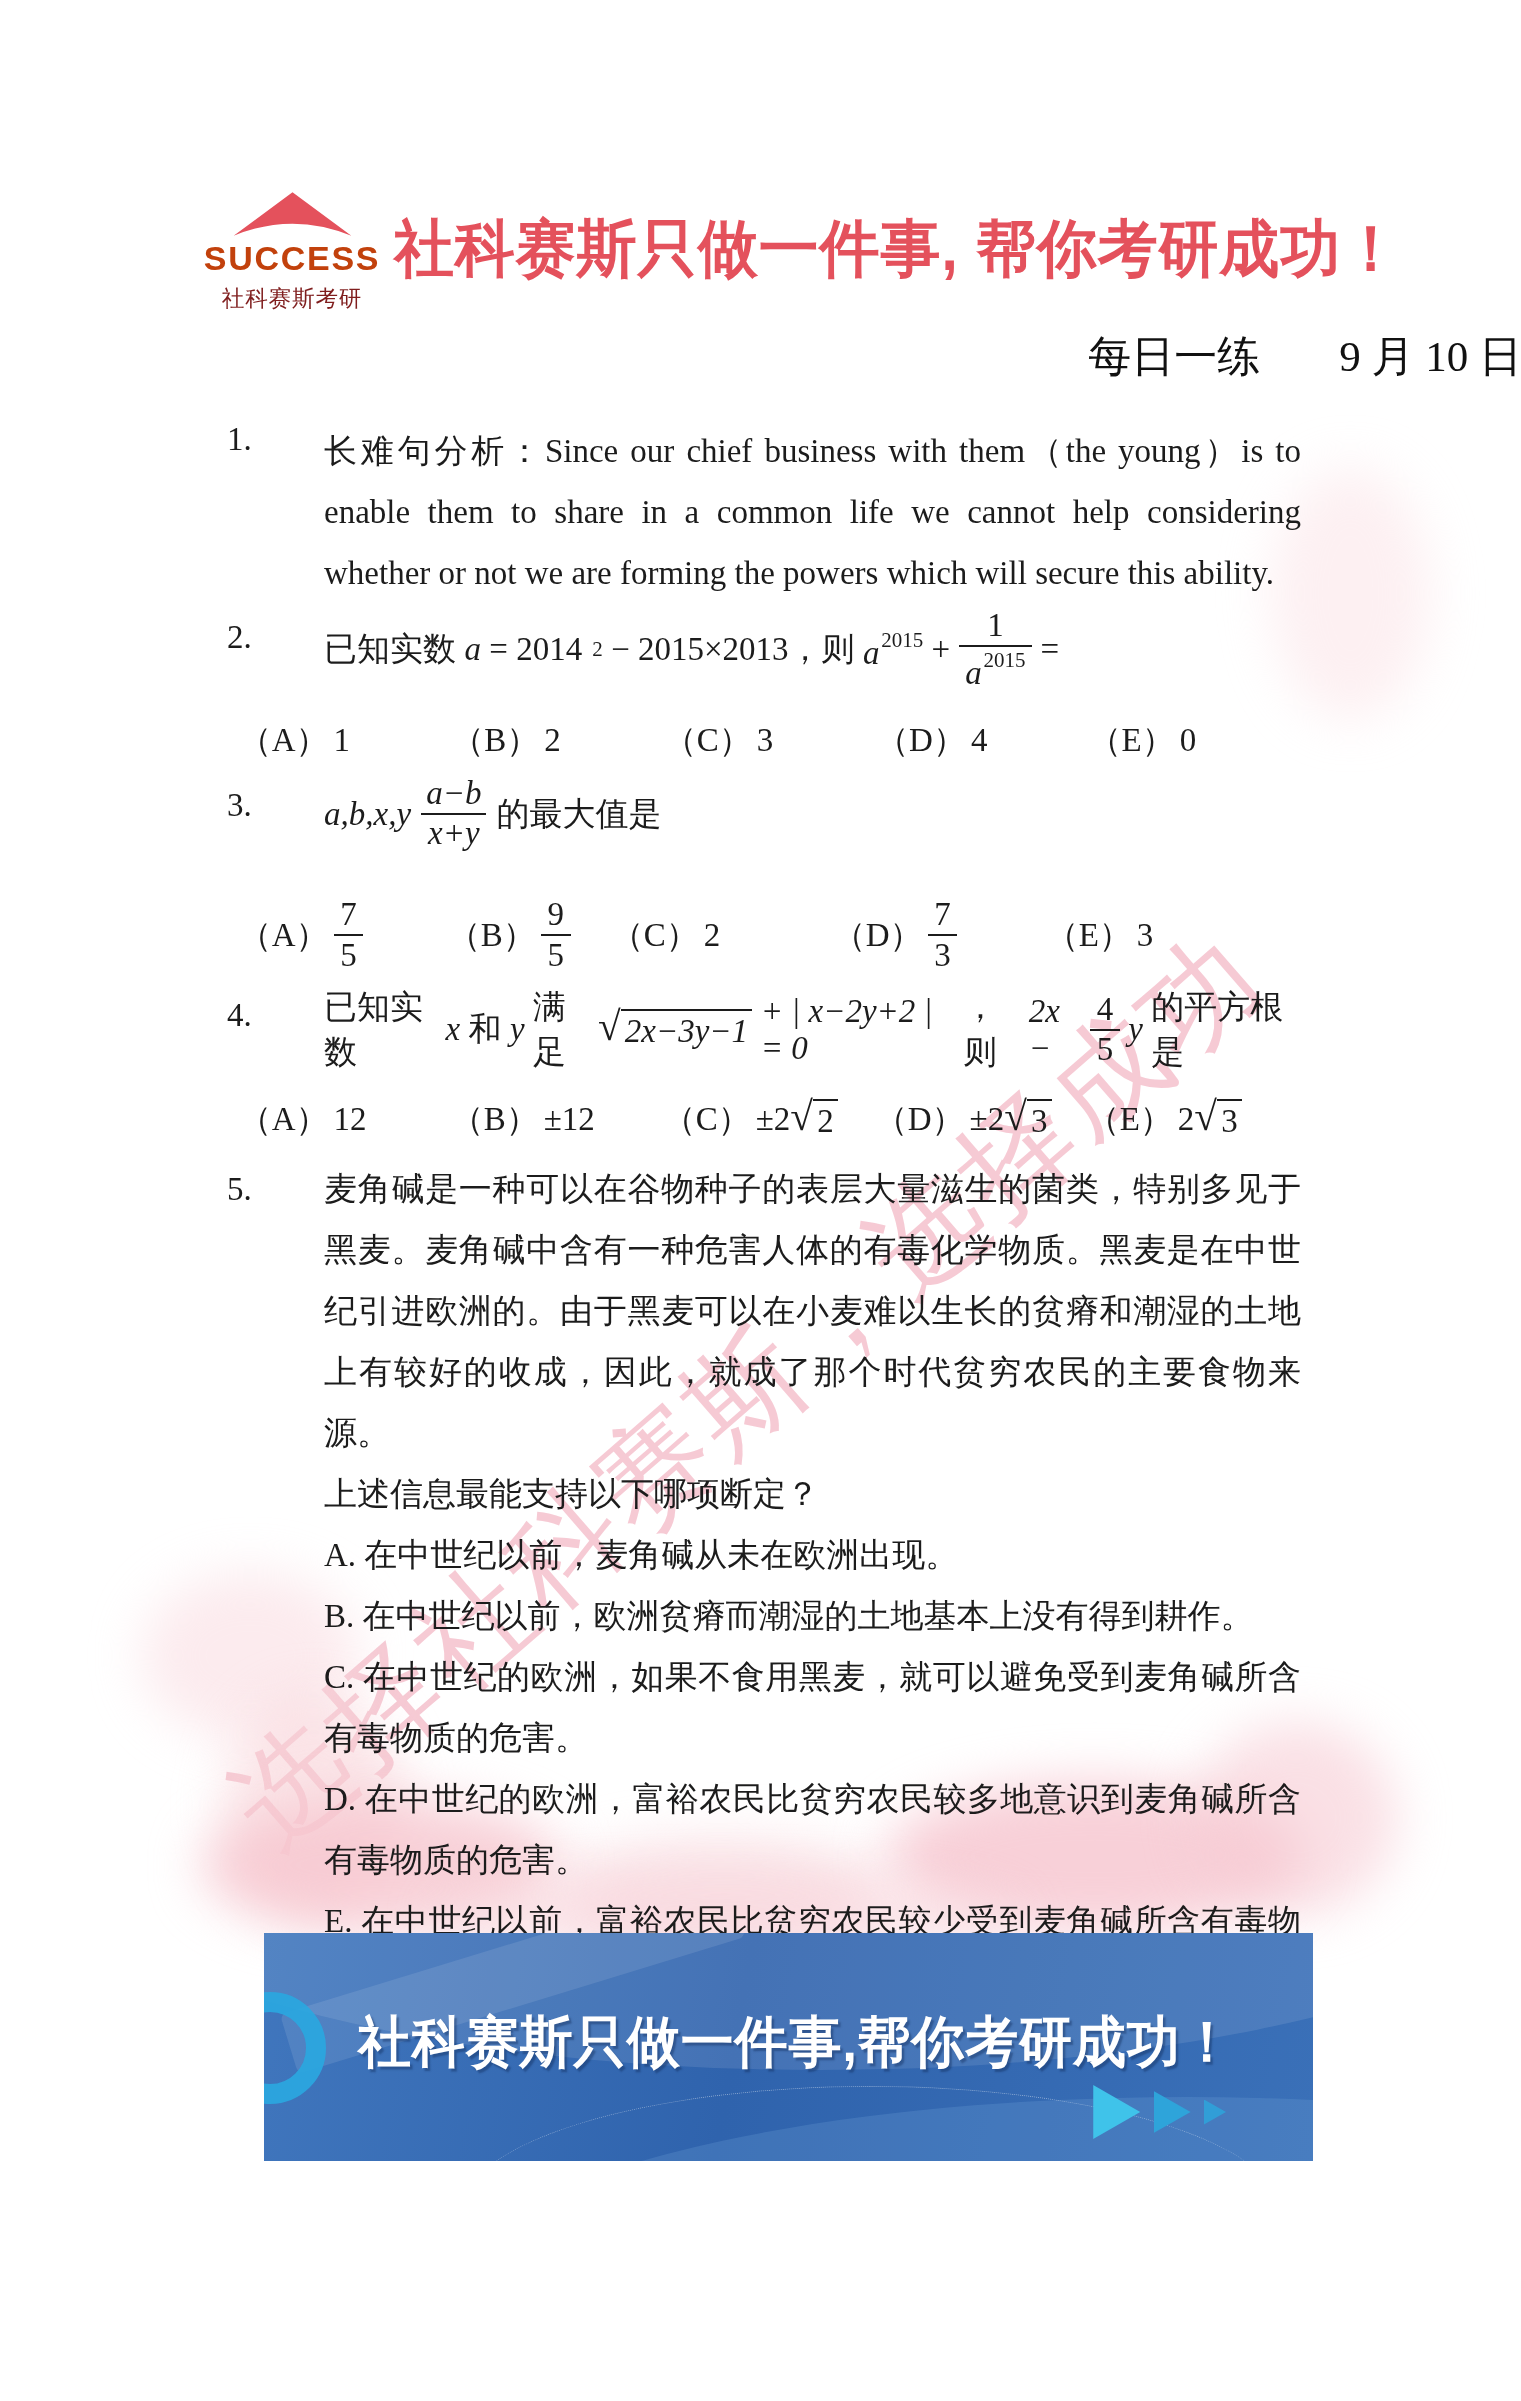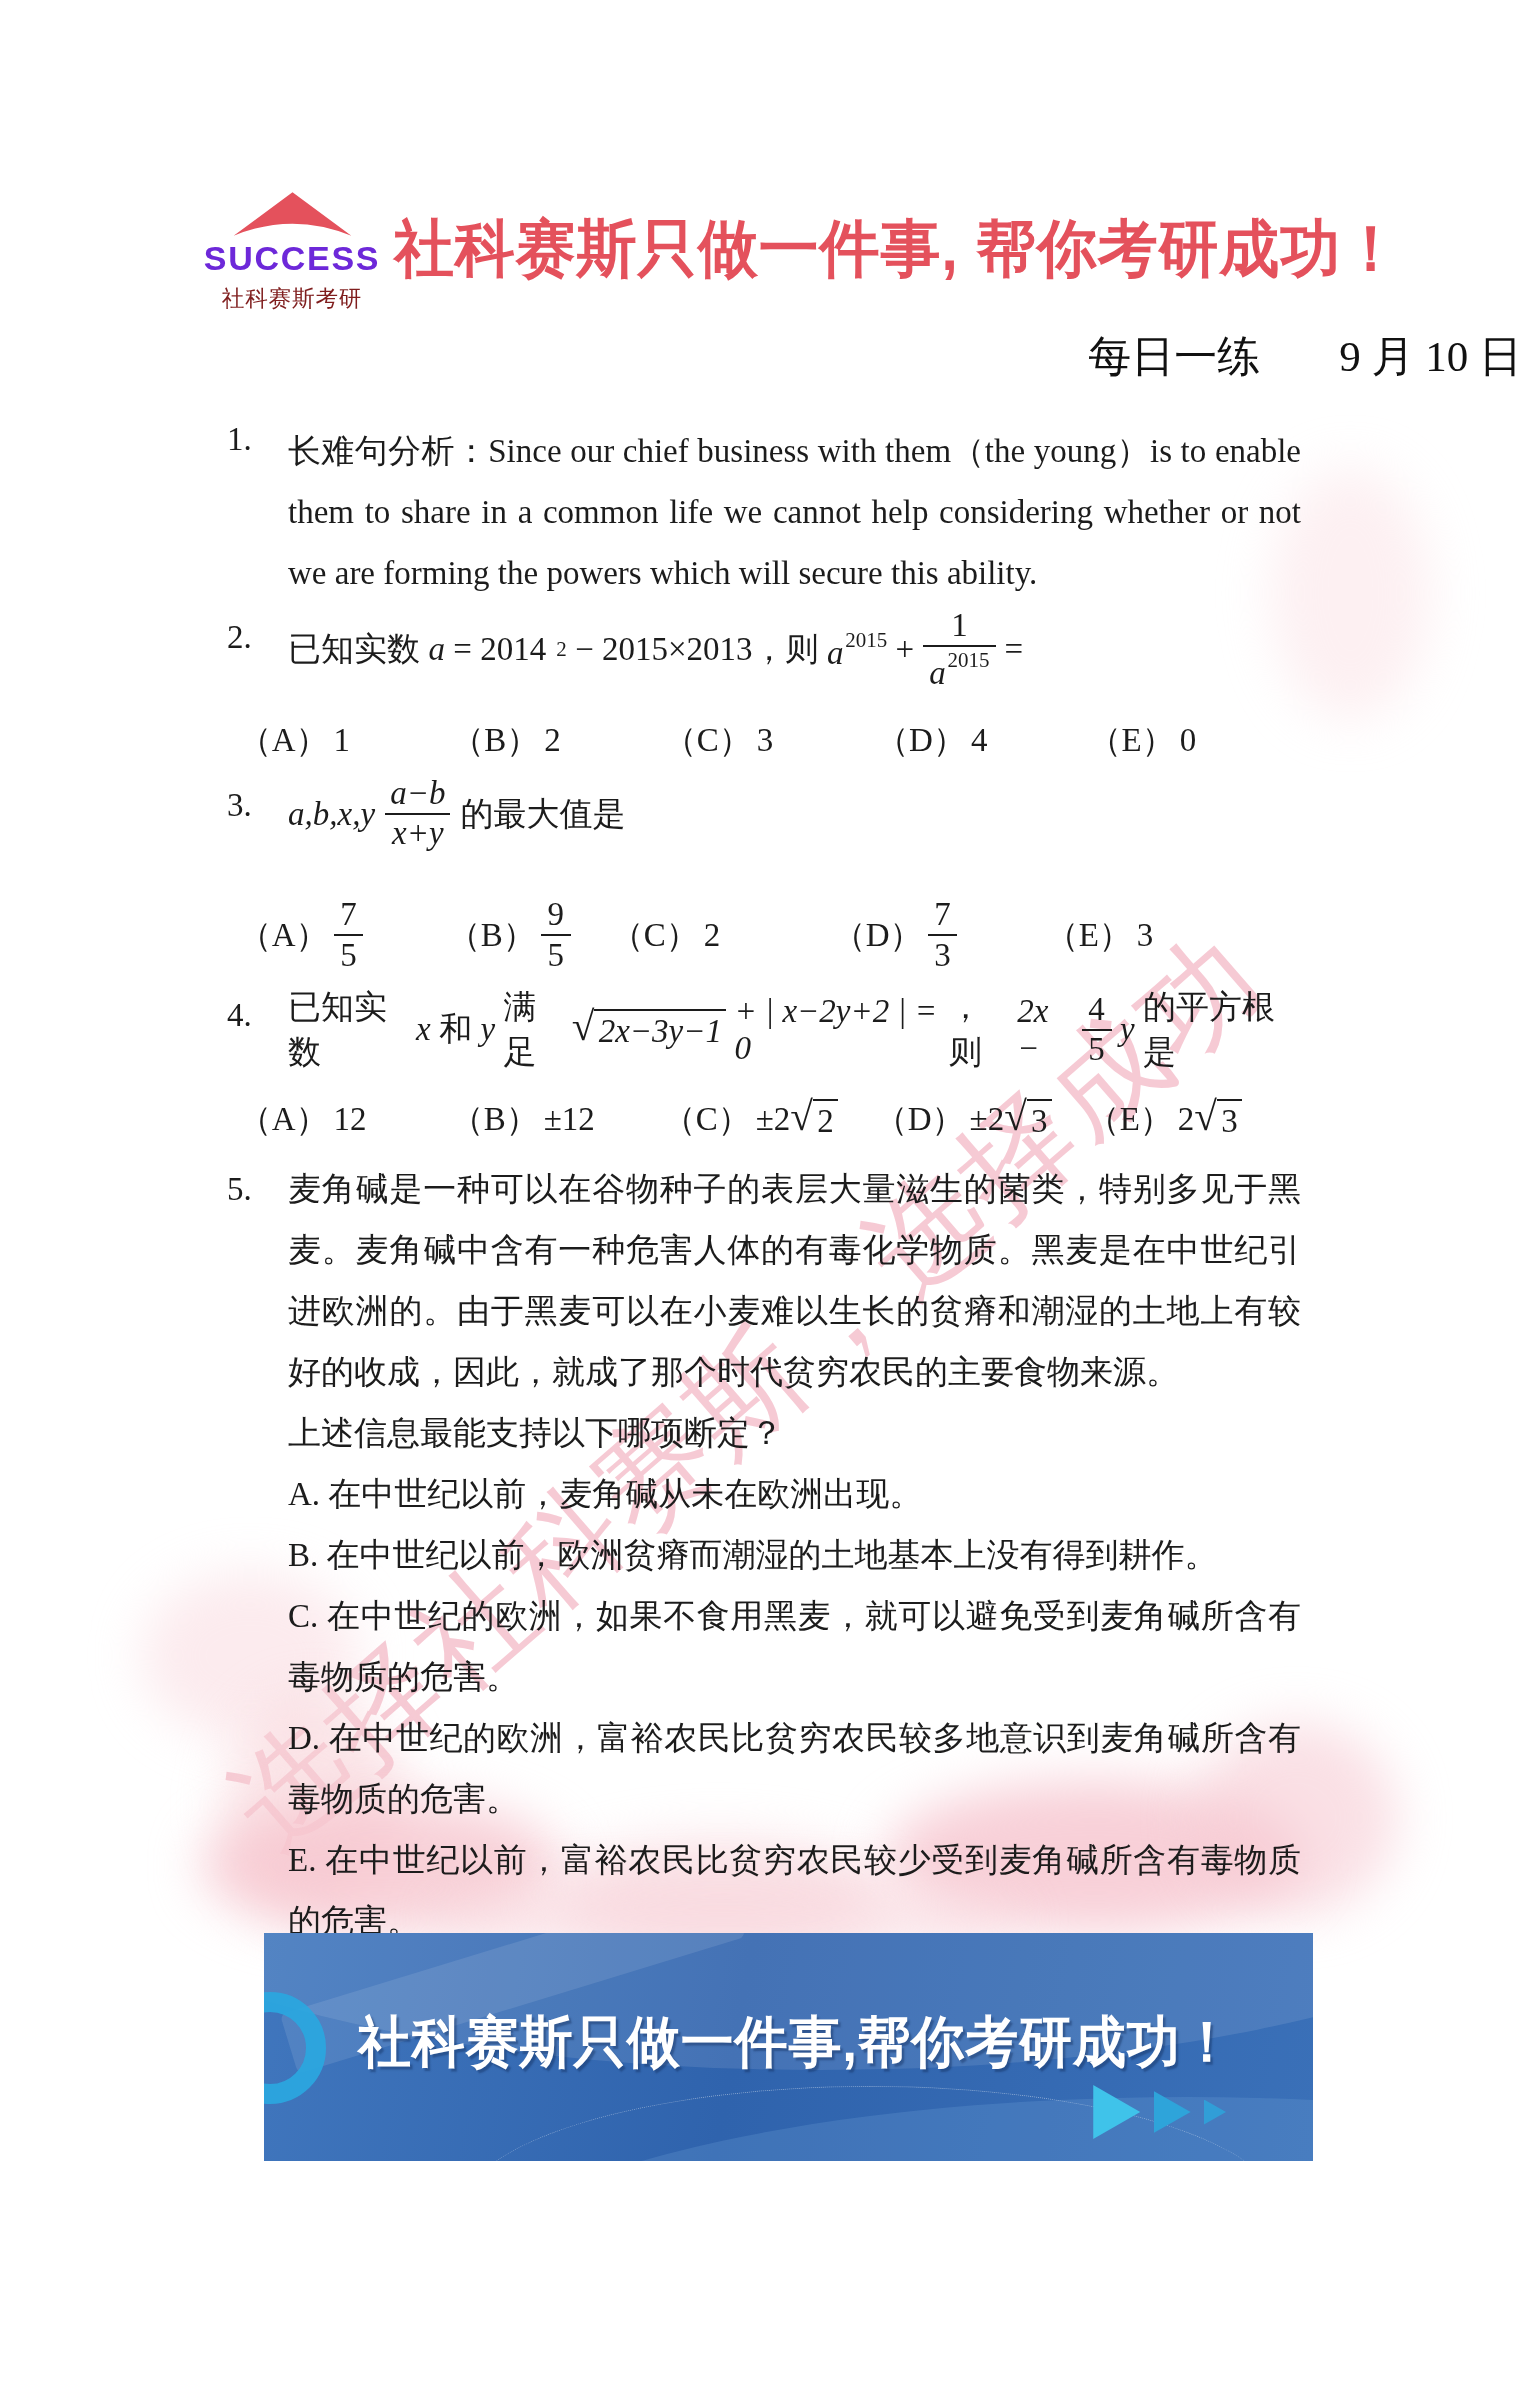--- a/index.html
+++ b/index.html
@@ -4,36 +4,36 @@
 <style>
   html,body{margin:0;padding:0;background:#ffffff;}
   .page{position:relative;width:1522px;height:2401px;background:#ffffff;overflow:hidden;
         font-family:"Liberation Serif","DejaVu Serif",serif;color:#1c1c1c;}
 
   
   .header{position:absolute;left:222px;top:191px;width:1087px;height:117px;display:flex;align-items:center;}
   .logo{width:140px;display:flex;flex-direction:column;align-items:center;line-height:1;}
   .logo svg{display:block;}
   .brand{font-family:"Liberation Sans","DejaVu Sans",sans-serif;font-weight:700;font-size:34px;
-         letter-spacing:1.7px;color:#6d28d9;margin-top:1.7px;}
+         letter-spacing:1.7px;color:#c2410c;margin-top:1.7px;}
   .brand-sub{font-family:"Liberation Sans","DejaVu Sans",sans-serif;font-weight:400;font-size:22.6px;
          letter-spacing:0.8px;color:#7f1d1d;margin-top:13px;white-space:nowrap;}
   .hdr-divider{width:3.3px;height:99px;background:#e4515c;margin:0 22px 0 10px;}
   .slogan{font-family:"Liberation Sans","DejaVu Sans",sans-serif;font-weight:900;font-size:60px;
          color:#e4515c;white-space:nowrap;letter-spacing:0.8px;transform:scaleY(1.04);}
 
   
   .title{position:absolute;left:0;top:328px;width:1522px;text-align:right;font-size:43px;color:#111;}
   .title-gap{display:inline-block;width:79px;}
 
   
   .content{position:absolute;left:227px;top:421px;width:1074px;font-size:33px;}
   .q{display:flex;}
   .qno{width:61px;flex:0 0 61px;}
-  .qbody{flex:1;}
+  .qbody{flex:1;margin-left:36px;}
   .just{text-align:justify;margin:0;line-height:61px;}
   .line{line-height:61px;}
   .mi{font-style:italic;}
   .mrow{display:flex;align-items:center;flex-wrap:nowrap;}
   .mrow > *{margin-right:8.4px;}
   .frac{display:inline-flex;flex-direction:column;align-items:center;line-height:1.15;vertical-align:middle;}
   .frac .fden{border-top:2.5px solid #1c1c1c;padding:0.8px 6.7px 0;}
   .frac .fnum{padding:0 6.7px;}
   sup.msup{font-size:21px;vertical-align:16.7px;margin-left:1.7px;font-style:normal;}
   .sqrt{display:inline-flex;align-items:flex-start;}

